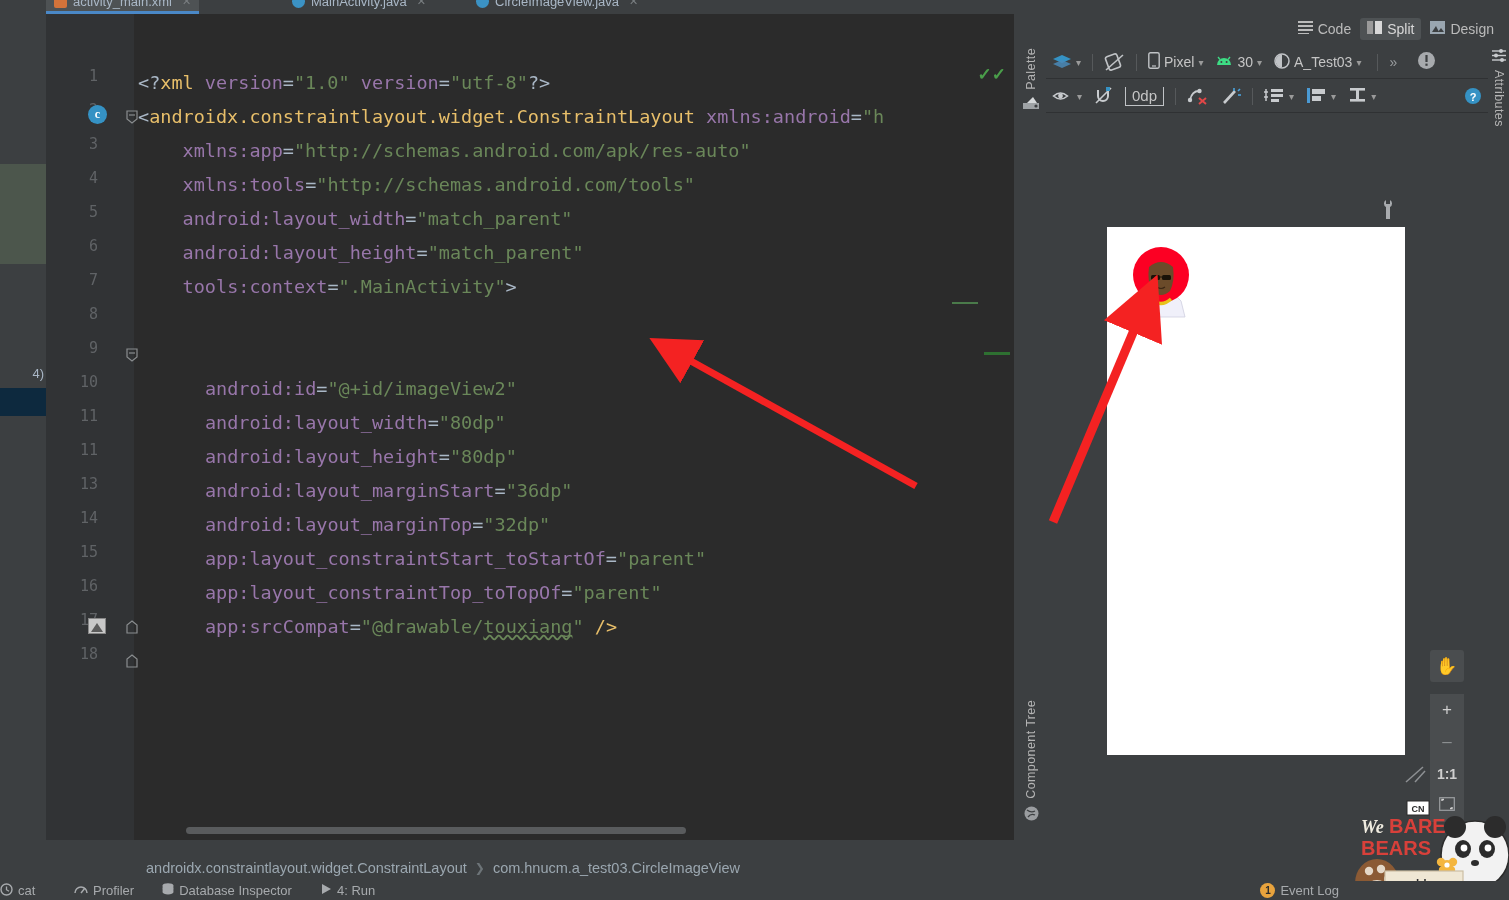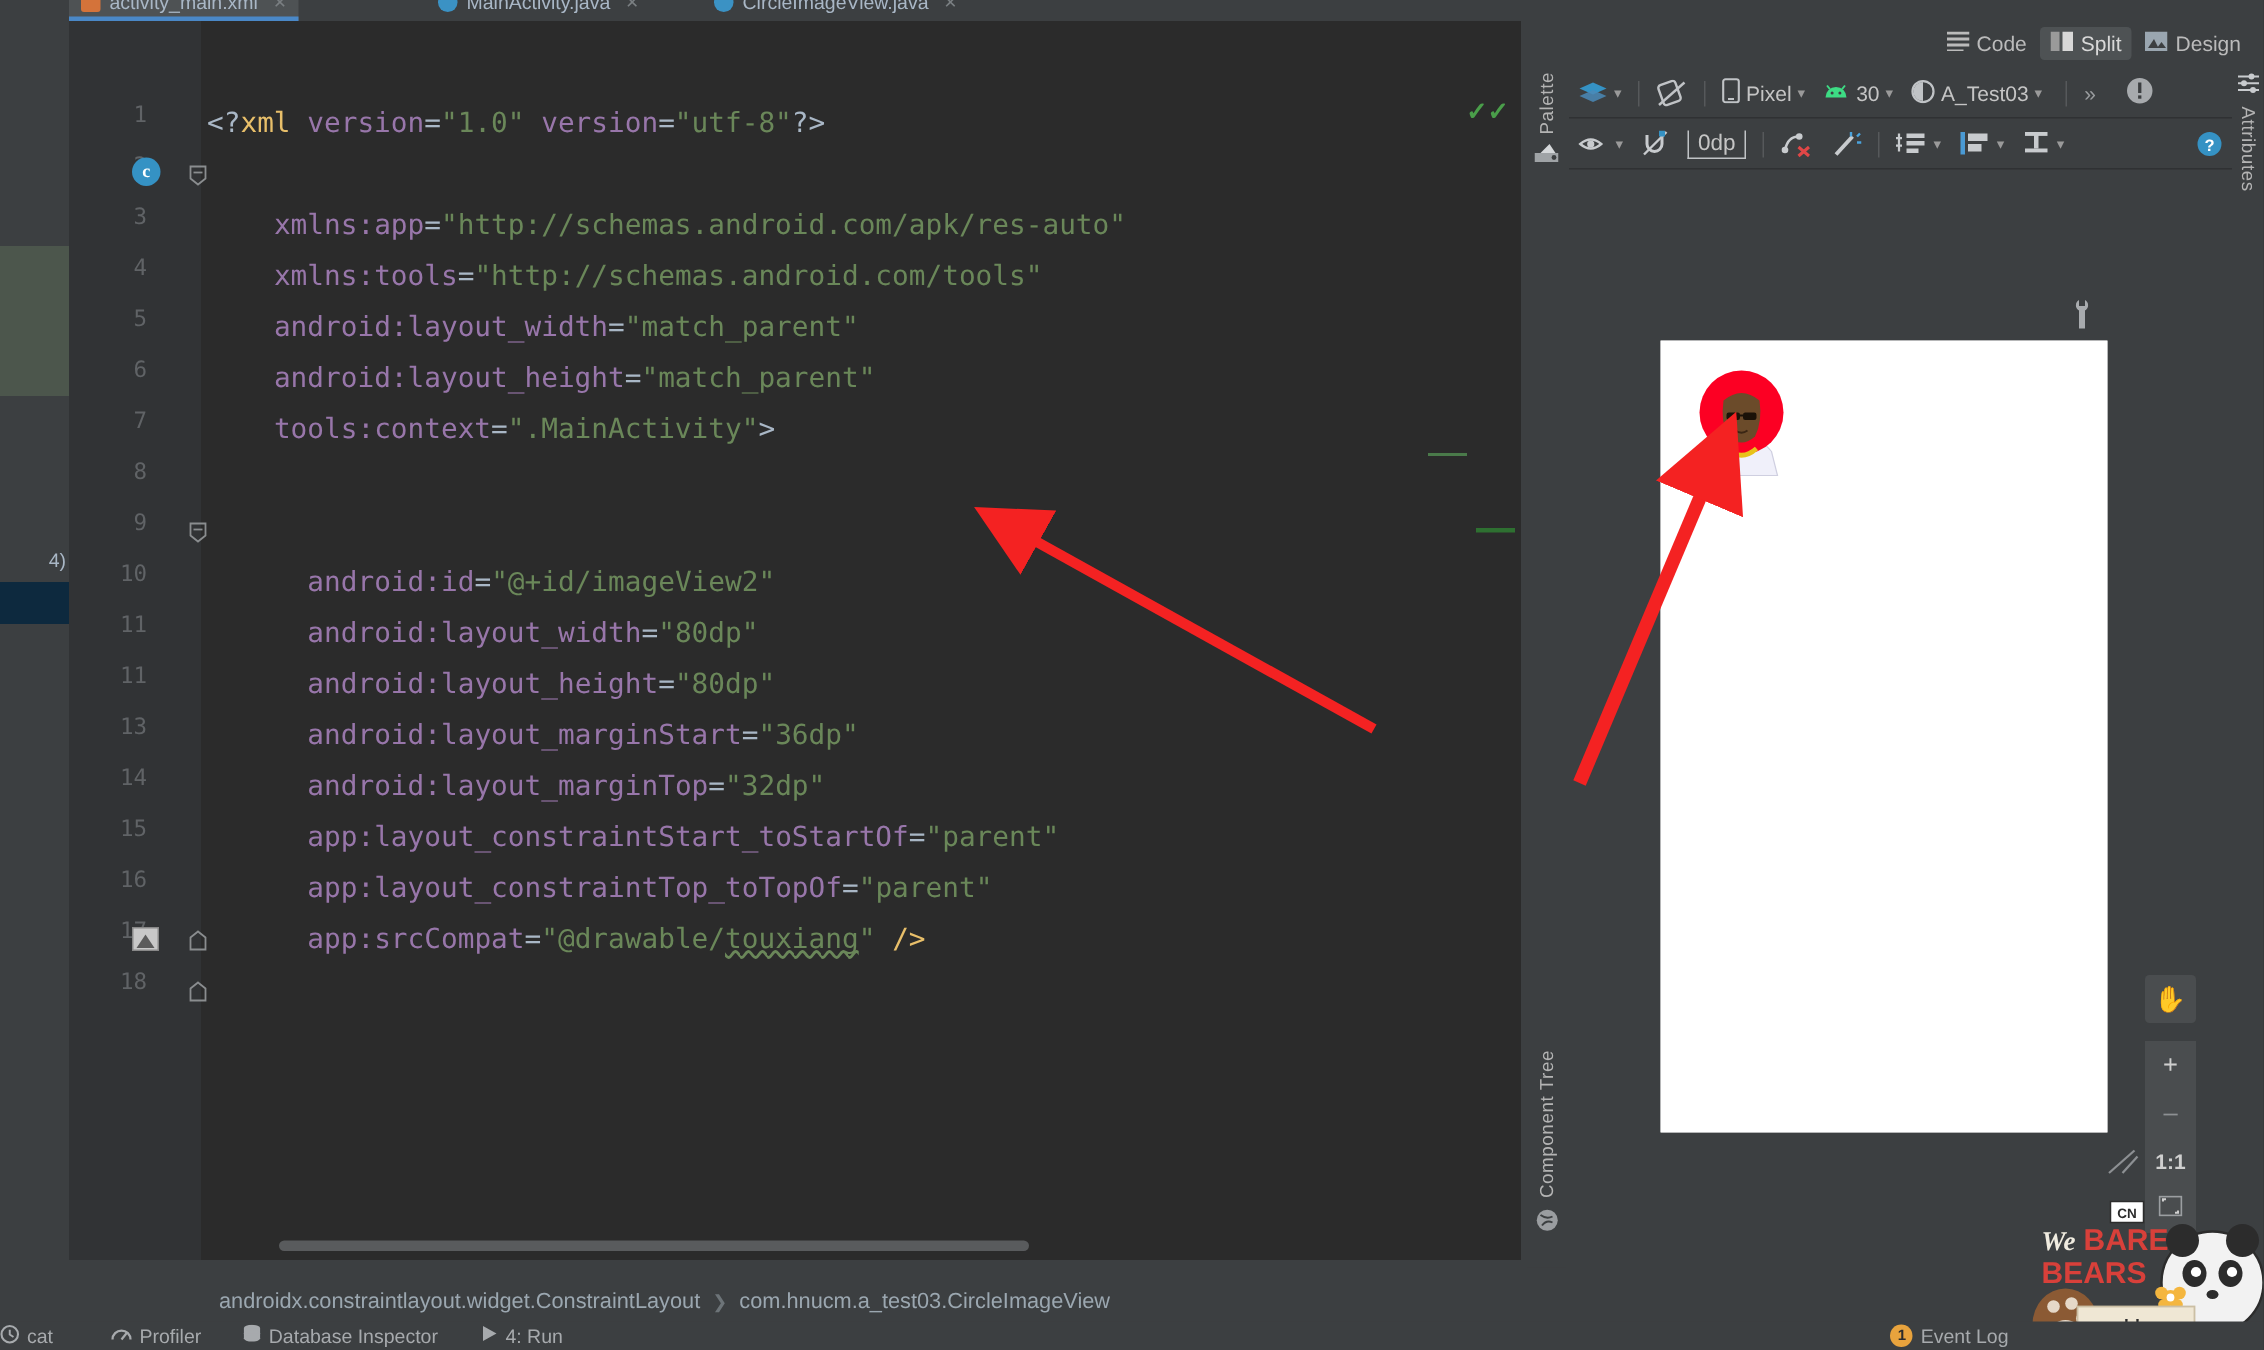--- a/index.html
+++ b/index.html
@@ -226,20 +226,21 @@
             <path d="M6 1 l5 4 v8 h-10 v-8 z" fill="none" stroke="#8a8d8f" stroke-width="1.2"></path>
           </svg></div>
       </div>
 
     <div class="curline-r" style="top:272px;">
       <div class="dash"></div>
     </div>
 
     <div class="codearea" id="codearea">
         <div class="cl" style="top: 52px; left: 0px;"><span class="punc">&lt;?</span><span class="tag">xml</span><span class="plain"> </span><span class="attr">version</span><span class="punc">=</span><span class="val">"1.0"</span><span class="plain"> </span><span class="attr">version</span><span class="punc">=</span><span class="val">"utf-8"</span><span class="punc">?&gt;</span></div>
+        <div class="cl" style="top: 86px; left: 0px;"><span class="punc">&lt;</span><span class="tag">androidx.constraintlayout.widget.ConstraintLayout</span><span class="plain"> </span><span class="attr">xmlns:android</span><span class="punc">=</span><span class="val">"h</span></div>
         <div class="cl" style="top: 120px; left: 44.6px;"><span class="attr">xmlns:app</span><span class="punc">=</span><span class="val">"http://schemas.android.com/apk/res-auto"</span></div>
         <div class="cl" style="top: 154px; left: 44.6px;"><span class="attr">xmlns:tools</span><span class="punc">=</span><span class="val">"http://schemas.android.com/tools"</span></div>
         <div class="cl" style="top: 188px; left: 44.6px;"><span class="attr">android:layout_width</span><span class="punc">=</span><span class="val">"match_parent"</span></div>
         <div class="cl" style="top: 222px; left: 44.6px;"><span class="attr">android:layout_height</span><span class="punc">=</span><span class="val">"match_parent"</span></div>
         <div class="cl" style="top: 256px; left: 44.6px;"><span class="attr">tools:context</span><span class="punc">=</span><span class="val">".MainActivity"</span><span class="punc">&gt;</span></div>
         <div class="cl" style="top: 290px; left: 0px;"></div>
         <div class="cl" style="top: 358px; left: 66.9px;"><span class="attr">android:id</span><span class="punc">=</span><span class="val">"@+id/imageView2"</span></div>
         <div class="cl" style="top: 392px; left: 66.9px;"><span class="attr">android:layout_width</span><span class="punc">=</span><span class="val">"80dp"</span></div>
         <div class="cl" style="top: 426px; left: 66.9px;"><span class="attr">android:layout_height</span><span class="punc">=</span><span class="val">"80dp"</span></div>
         <div class="cl" style="top: 460px; left: 66.9px;"><span class="attr">android:layout_marginStart</span><span class="punc">=</span><span class="val">"36dp"</span></div>

